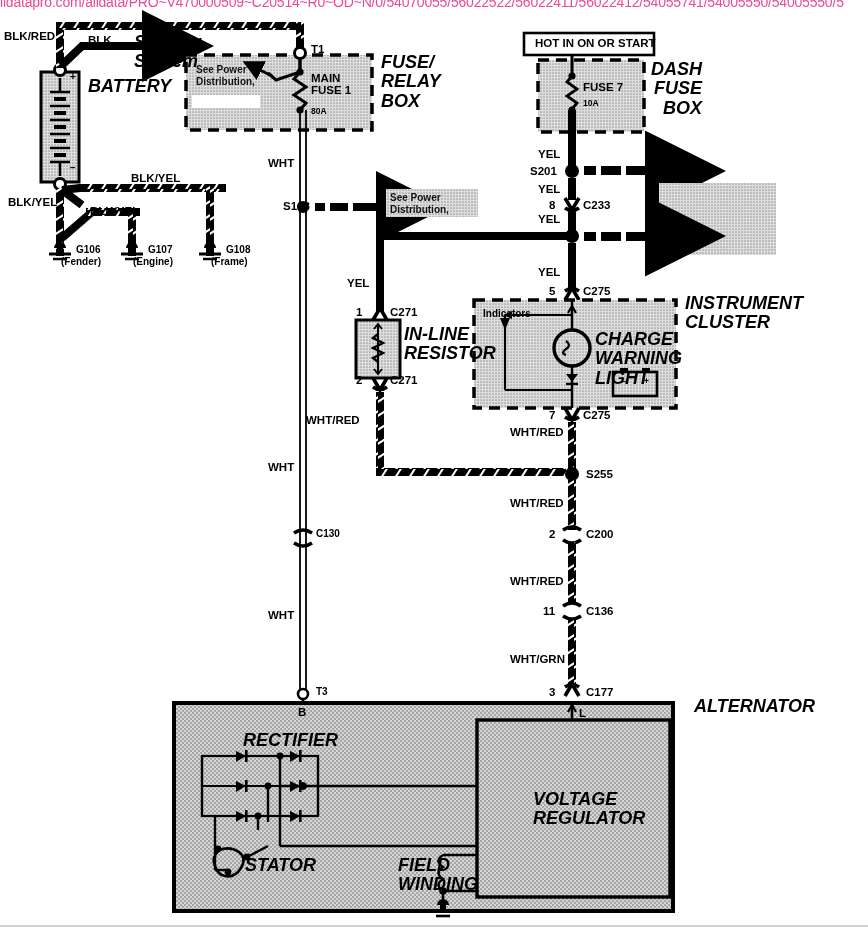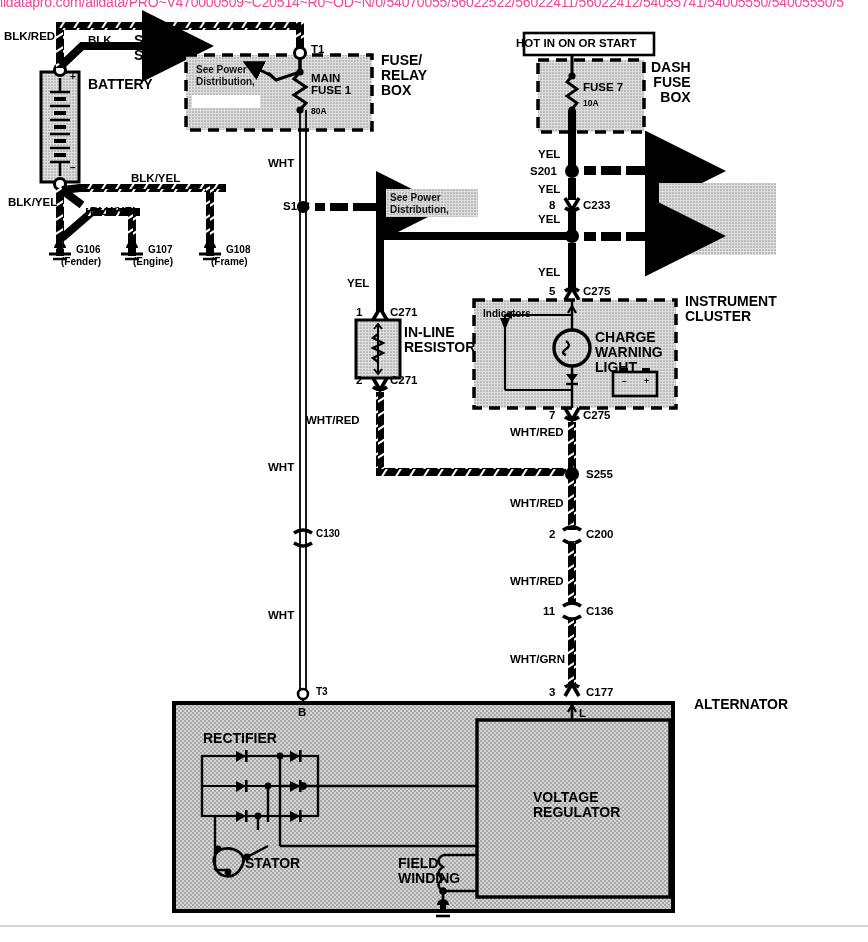--- a/index.html
+++ b/index.html
@@ -39,21 +39,21 @@
   }
   
   .lbl {
     position: absolute;
     font-family: "Liberation Sans", sans-serif;
     font-weight: bold;
     color: #000;
     white-space: pre;
     line-height: 1.08;
   }
-  .lbl.big    { font-size: 14px; }
+  .lbl.big    { font-size: 18px; font-style: italic; }
   .lbl.med    { font-size: 11.5px; }
   .lbl.sm     { font-size: 10px; }
   .lbl.xs     { font-size: 8.5px; }
   .hint-text {
     position: absolute;
     font-family: "Liberation Sans", sans-serif;
     font-weight: bold;
     font-size: 10px;
     line-height: 11.6px;
     color: #111;
@@ -411,21 +411,21 @@
   <div class="lbl med" style="left:268px;top:461px;">WHT</div>
   <div class="lbl med" style="left:268px;top:609px;">WHT</div>
   <div class="lbl sm" style="left:316px;top:529px;">C130</div>
   <div class="lbl sm" style="left:316px;top:687px;">T3</div>
   <div class="lbl med" style="left:298px;top:706px;">B</div>
 
   <div class="lbl med" style="left:263px;top:200px;margin-left:20px;">S108</div>
   <div class="hint-text" style="left:390px;top:192px;width:90px;">See Power
 Distribution,</div>
 
-  <div class="lbl med" style="left:516px;top:37px;">HOT IN ON OR START</div>
+  <div class="lbl med" style="left:535px;top:37px;">HOT IN ON OR START</div>
   <div class="lbl big" style="left:651px;top:60px;text-align:right;">DASH
 FUSE
 BOX</div>
   <div class="lbl med" style="left:583px;top:81px;">FUSE 7</div>
   <div class="lbl xs" style="left:583px;top:99px;">10A</div>
 
   <div class="lbl med" style="left:538px;top:148px;">YEL</div>
   <div class="lbl med" style="left:530px;top:165px;">S201</div>
   <div class="lbl med" style="left:538px;top:183px;">YEL</div>
   <div class="lbl med" style="left:549px;top:199px;">8</div>
@@ -464,20 +464,20 @@
   <div class="lbl med" style="left:586px;top:528px;">C200</div>
   <div class="lbl med" style="left:510px;top:575px;">WHT/RED</div>
   <div class="lbl med" style="left:543px;top:605px;">11</div>
   <div class="lbl med" style="left:586px;top:605px;">C136</div>
   <div class="lbl med" style="left:510px;top:653px;">WHT/GRN</div>
   <div class="lbl med" style="left:549px;top:686px;">3</div>
   <div class="lbl med" style="left:586px;top:686px;">C177</div>
   <div class="lbl med" style="left:579px;top:707px;">L</div>
 
   <div class="lbl big" style="left:694px;top:697px;">ALTERNATOR</div>
-  <div class="lbl big" style="left:203px;top:731px;">RECTIFIER</div>
+  <div class="lbl big" style="left:203px;top:731px;padding-left:40px;">RECTIFIER</div>
   <div class="lbl big" style="left:245px;top:856px;">STATOR</div>
   <div class="lbl big" style="left:386px;top:856px;padding-left:12px;">FIELD
 WINDING</div>
   <div class="lbl big" style="left:533px;top:790px;">VOLTAGE
 REGULATOR</div>
 
 </div>
 
 </body></html>

